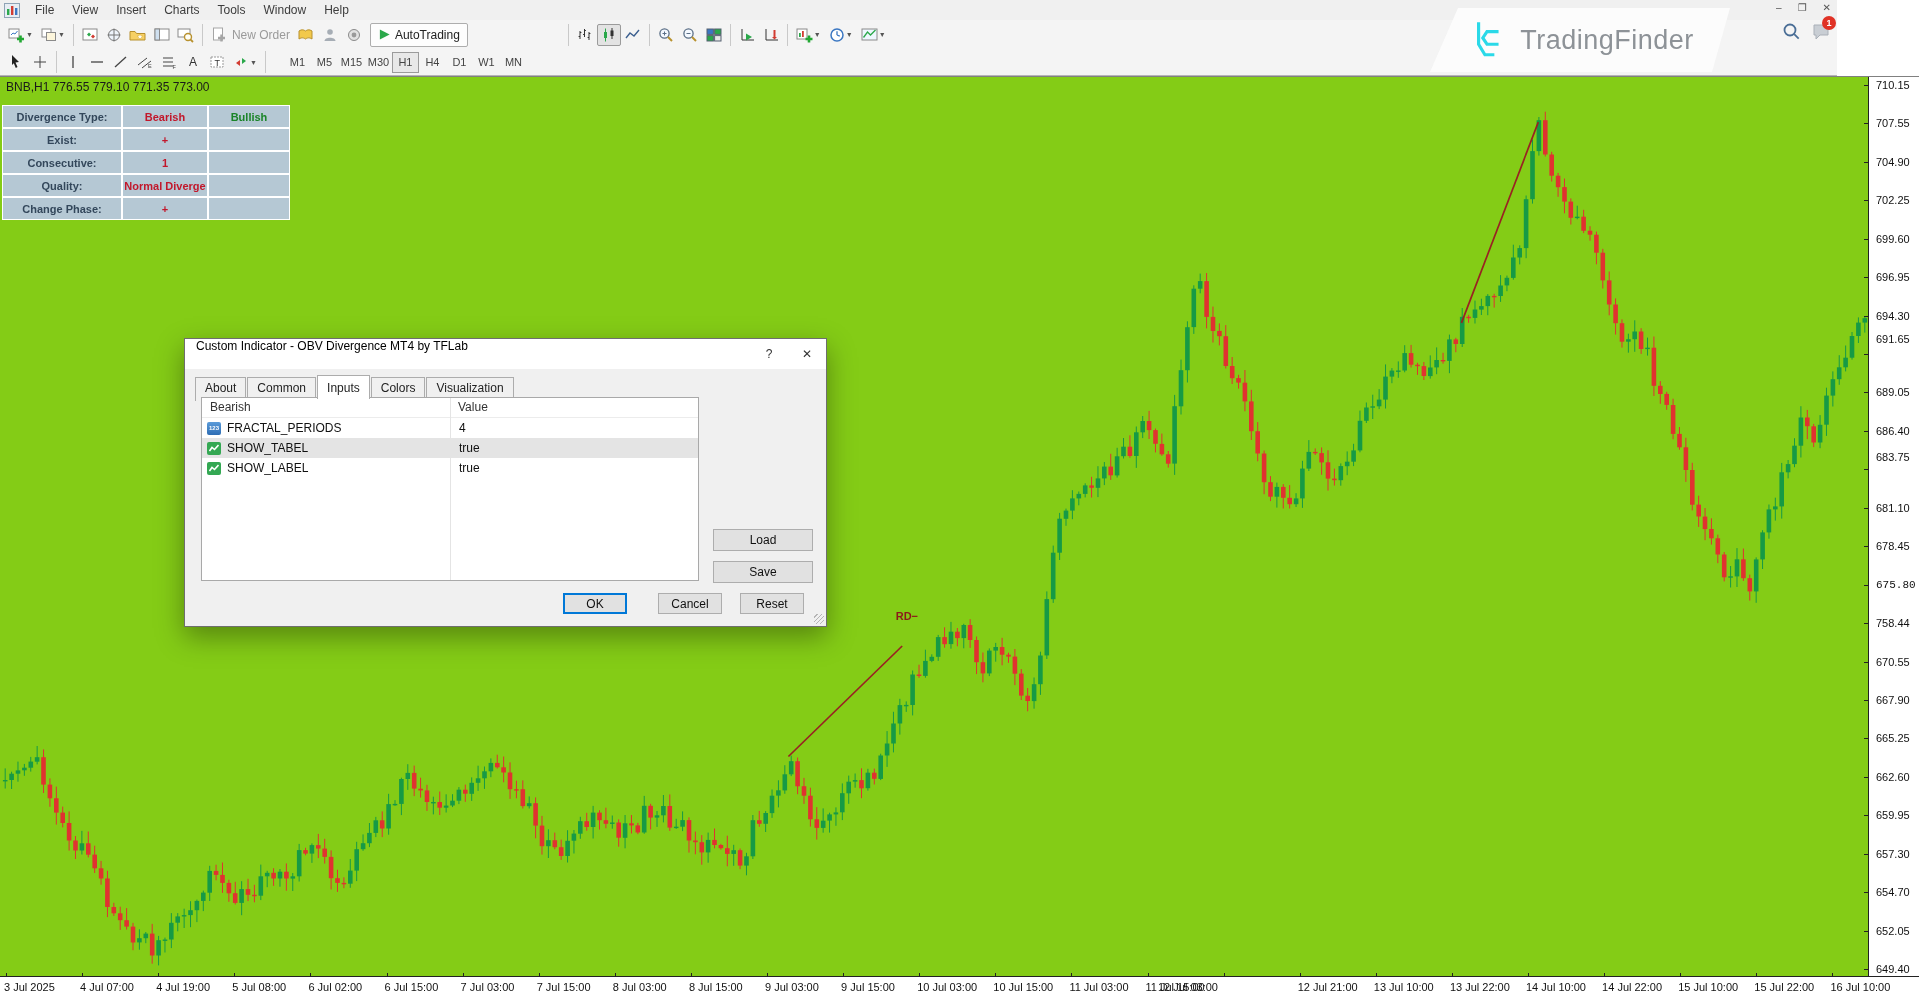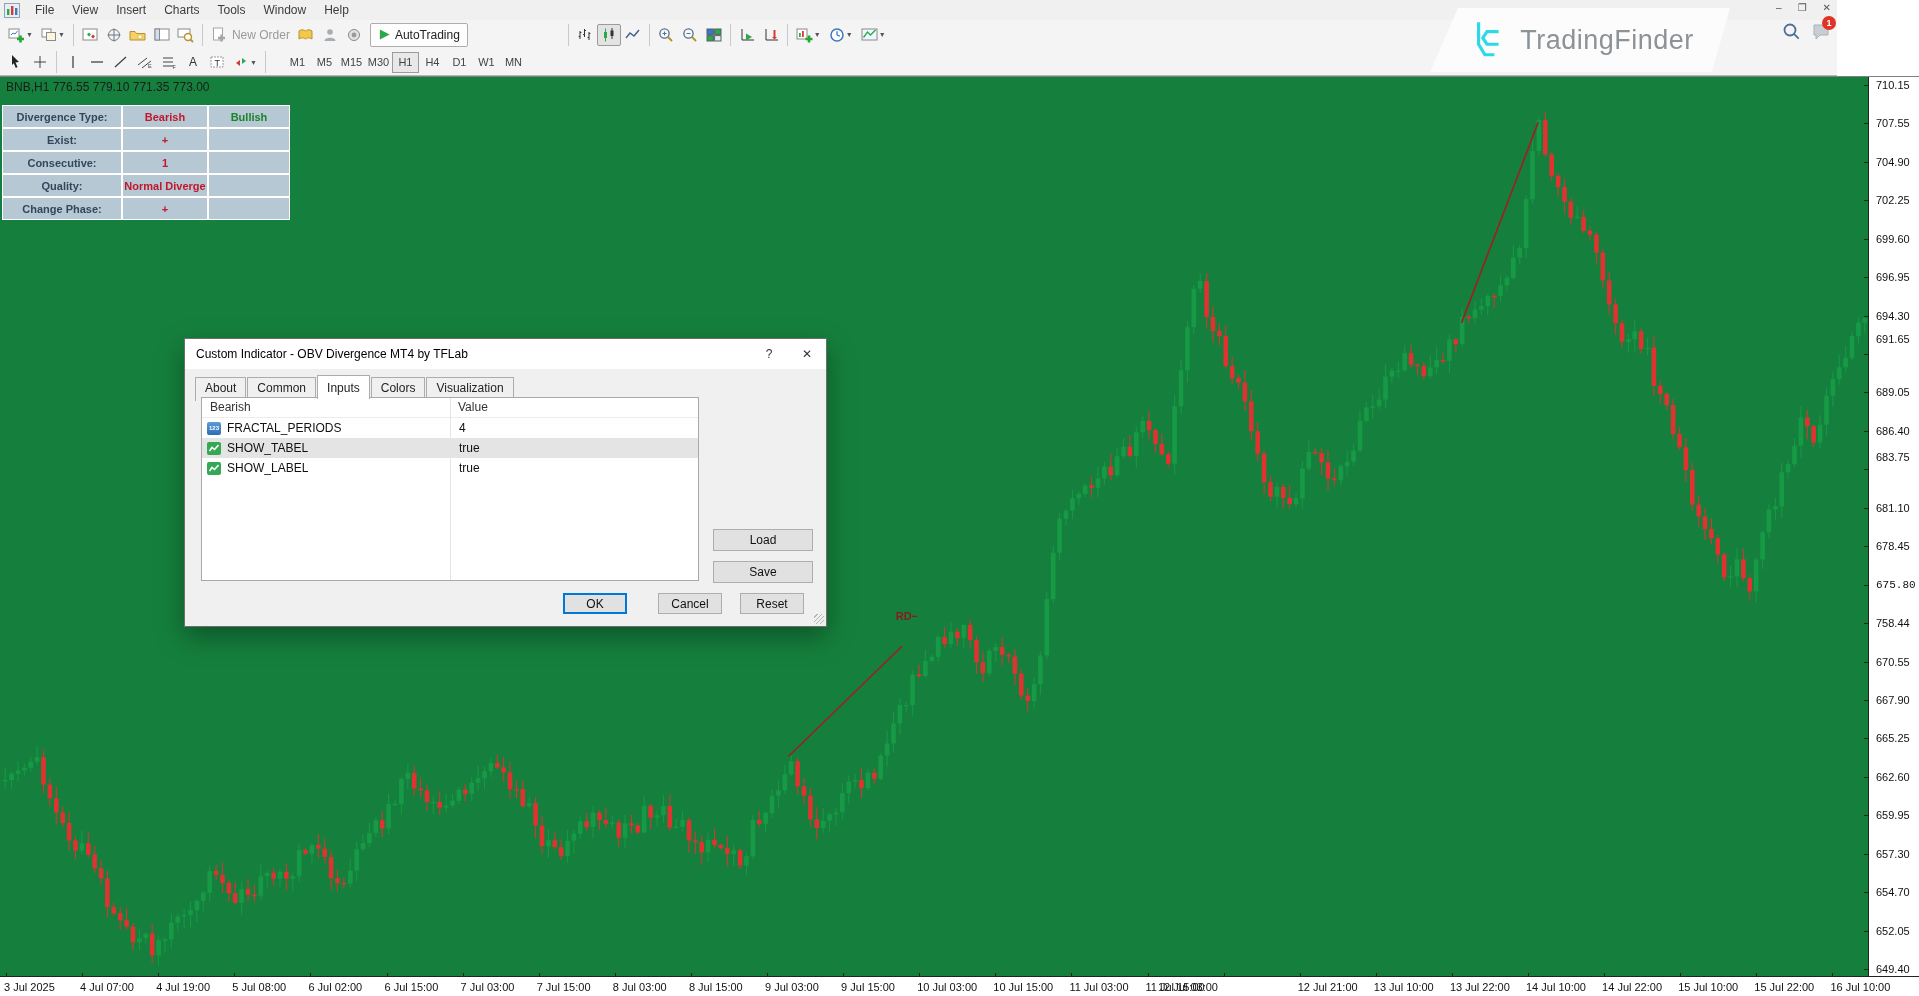--- a/index.html
+++ b/index.html
@@ -31,21 +31,21 @@
   #btn-autotrading { display:flex; align-items:center; gap:4px; height:24px; padding:0 7px;
     background:#fdfdfd; border:1px solid #adadad; border-radius:2px; margin:0 4px; }
   #btn-autotrading span.lbl { font-size:12px; color:#222; }
   .tf { min-width:27px; height:21px; font-size:11px; color:#444; background:transparent;
     border:1px solid transparent; display:flex; align-items:center; justify-content:center; }
   .tf.active { background:#e8e8e8; border-color:#9b9b9b; }
   #timeframes { display:flex; margin-left:14px; }
 
   
   #chartwin { position:absolute; left:0; top:76px; width:1919px; height:920px;
-    background:#15803d; border-top:1px solid #808080; }
+    background:#84cc16; border-top:1px solid #808080; }
   #symbol-info { position:absolute; left:6px; top:3px; font-size:12px; color:#1a1a1a; z-index:2; }
   #plot { position:absolute; left:0; top:0; z-index:1; }
   #vaxis-line { position:absolute; left:1868px; top:0; width:1px; height:899px; background:#222; z-index:2; }
   #price-axis { position:absolute; left:1869px; top:0; width:50px; height:899px; z-index:2; background:#fff; }
   .ptick { position:absolute; left:7px; font-size:11px; color:#111; }
   .ptick-mark { position:absolute; left:-5px; width:4px; height:1px; background:#222; }
   #time-axis { position:absolute; left:0; top:899px; width:1919px; height:21px;
     border-top:1px solid #222; background:#fff; z-index:2; }
   .ttick { position:absolute; top:4px; font-size:11px; color:#111; white-space:nowrap; }
   .ttick-mark { position:absolute; top:-4px; width:1px; height:4px; background:#222; }
@@ -67,21 +67,21 @@
   #brand-text { font-size:27px; color:#8d9297; letter-spacing:.5px; }
   #wm-icons { position:absolute; right:6px; top:22px; z-index:6; display:flex; gap:10px; align-items:flex-start; }
   #notif { position:relative; }
   #notif-badge { position:absolute; right:-5px; top:-6px; min-width:14px; height:14px; border-radius:7px;
     background:#e03226; color:#fff; font-size:9px; font-weight:bold; display:flex;
     align-items:center; justify-content:center; padding:0 3px; }
 
   
   #dialog { position:absolute; left:184px; top:338px; width:643px; height:289px; z-index:10;
     background:#f0f0f0; border:1px solid #6e6e6e; box-shadow:0 10px 26px rgba(0,0,0,.35); }
-  #dlg-titlebar { height:30px; background:#fff; display:flex; align-items:center; }
+  #dlg-titlebar { height:30px; background:#fff; display:flex; align-items:flex-start; }
   #dlg-title { flex:1; font-size:12px; color:#000; padding-left:11px; }
   .dlg-sysbtn { width:38px; height:30px; display:flex; align-items:center; justify-content:center;
     font-size:12px; color:#333; }
   #dlg-tabs { position:absolute; left:10px; top:36px; display:flex;justify-content:space-between; }
   .tab { font-size:12px; color:#222; padding:3px 9px 4px; background:#f0f0f0;
     border:1px solid #acacac; border-bottom:none; margin-right:1px; position:relative; top:2px; }
   .tab.active { background:#fff; top:0; padding-top:5px; z-index:2; }
   #dlg-listview { position:absolute; left:16px; top:58px; width:498px; height:184px;
     background:#fff; border:1px solid #a9a9a9; }
   .lv-col-divider { position:absolute; left:248px; top:0; width:1px; height:100%; background:#e4e4e4; }

